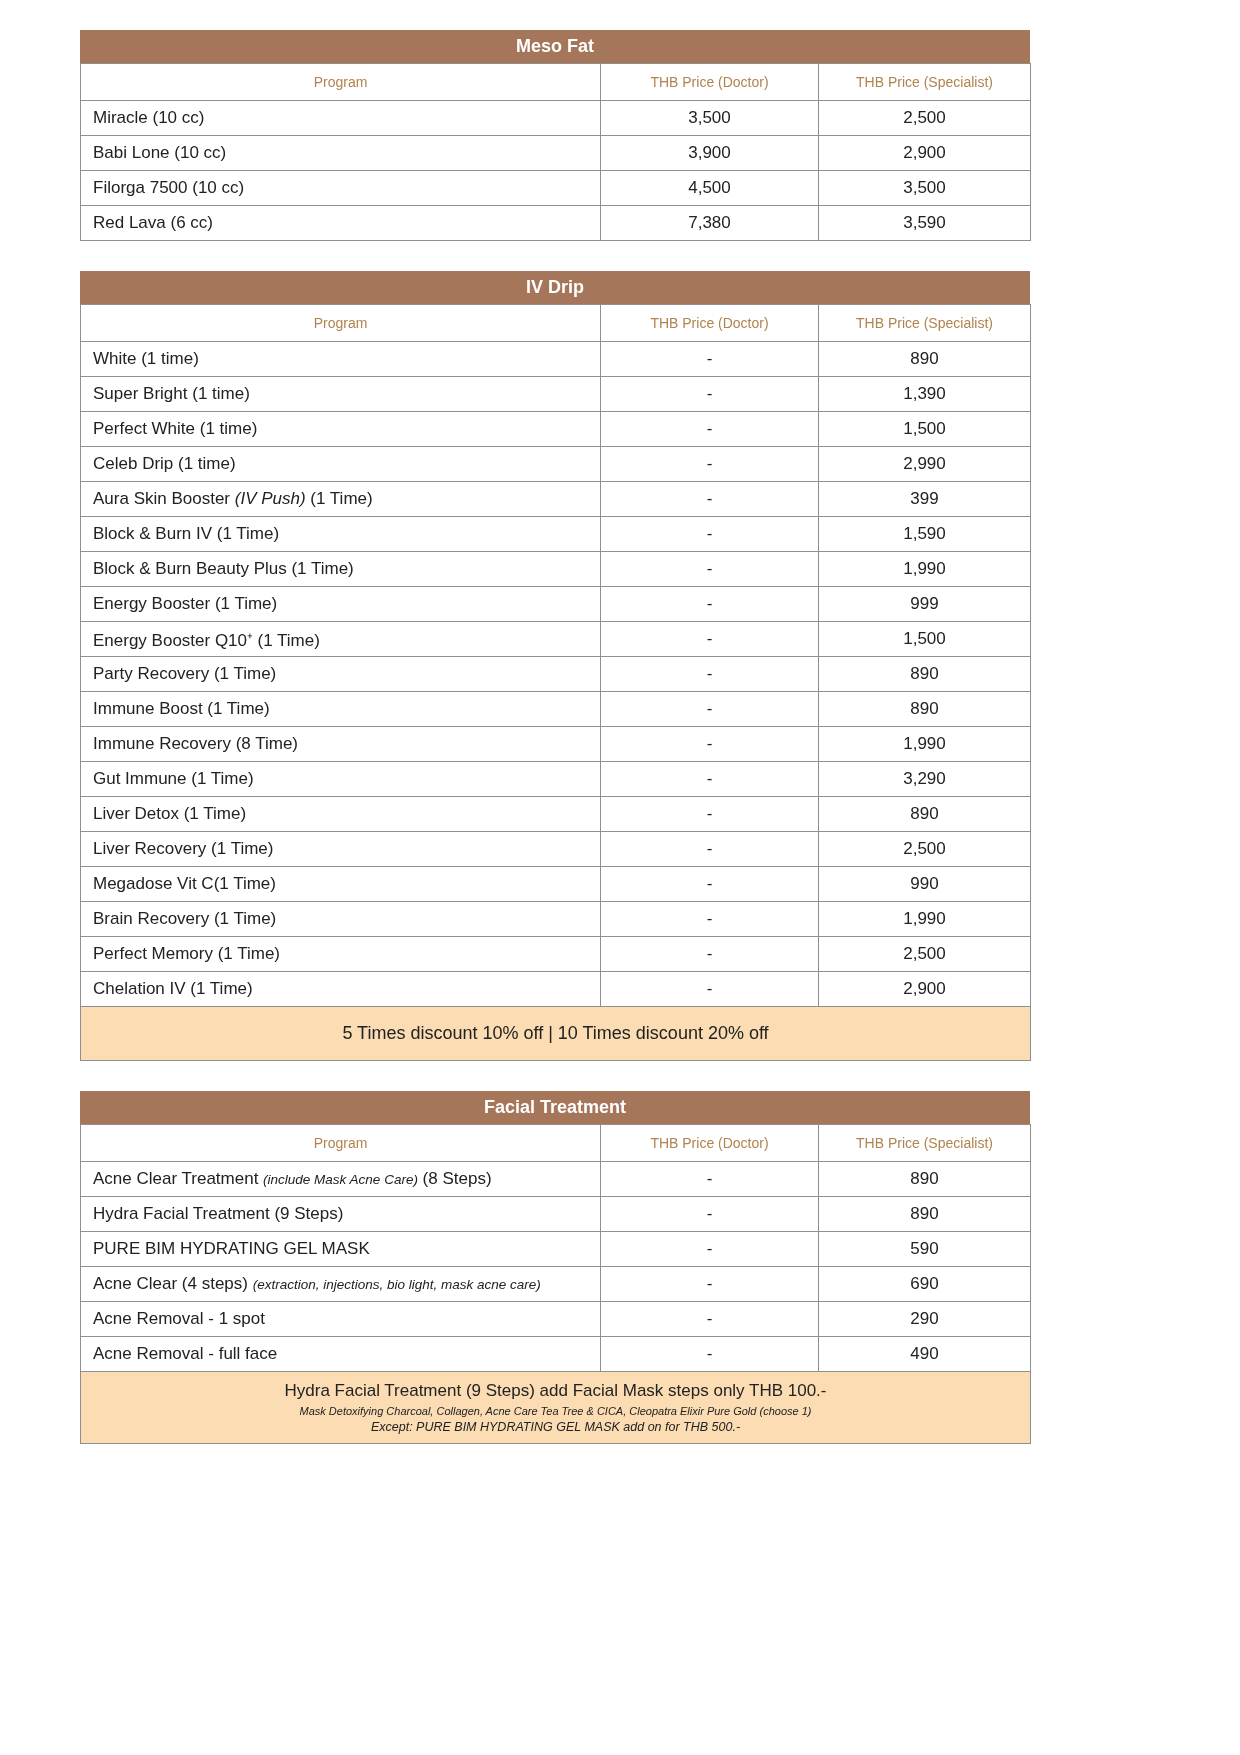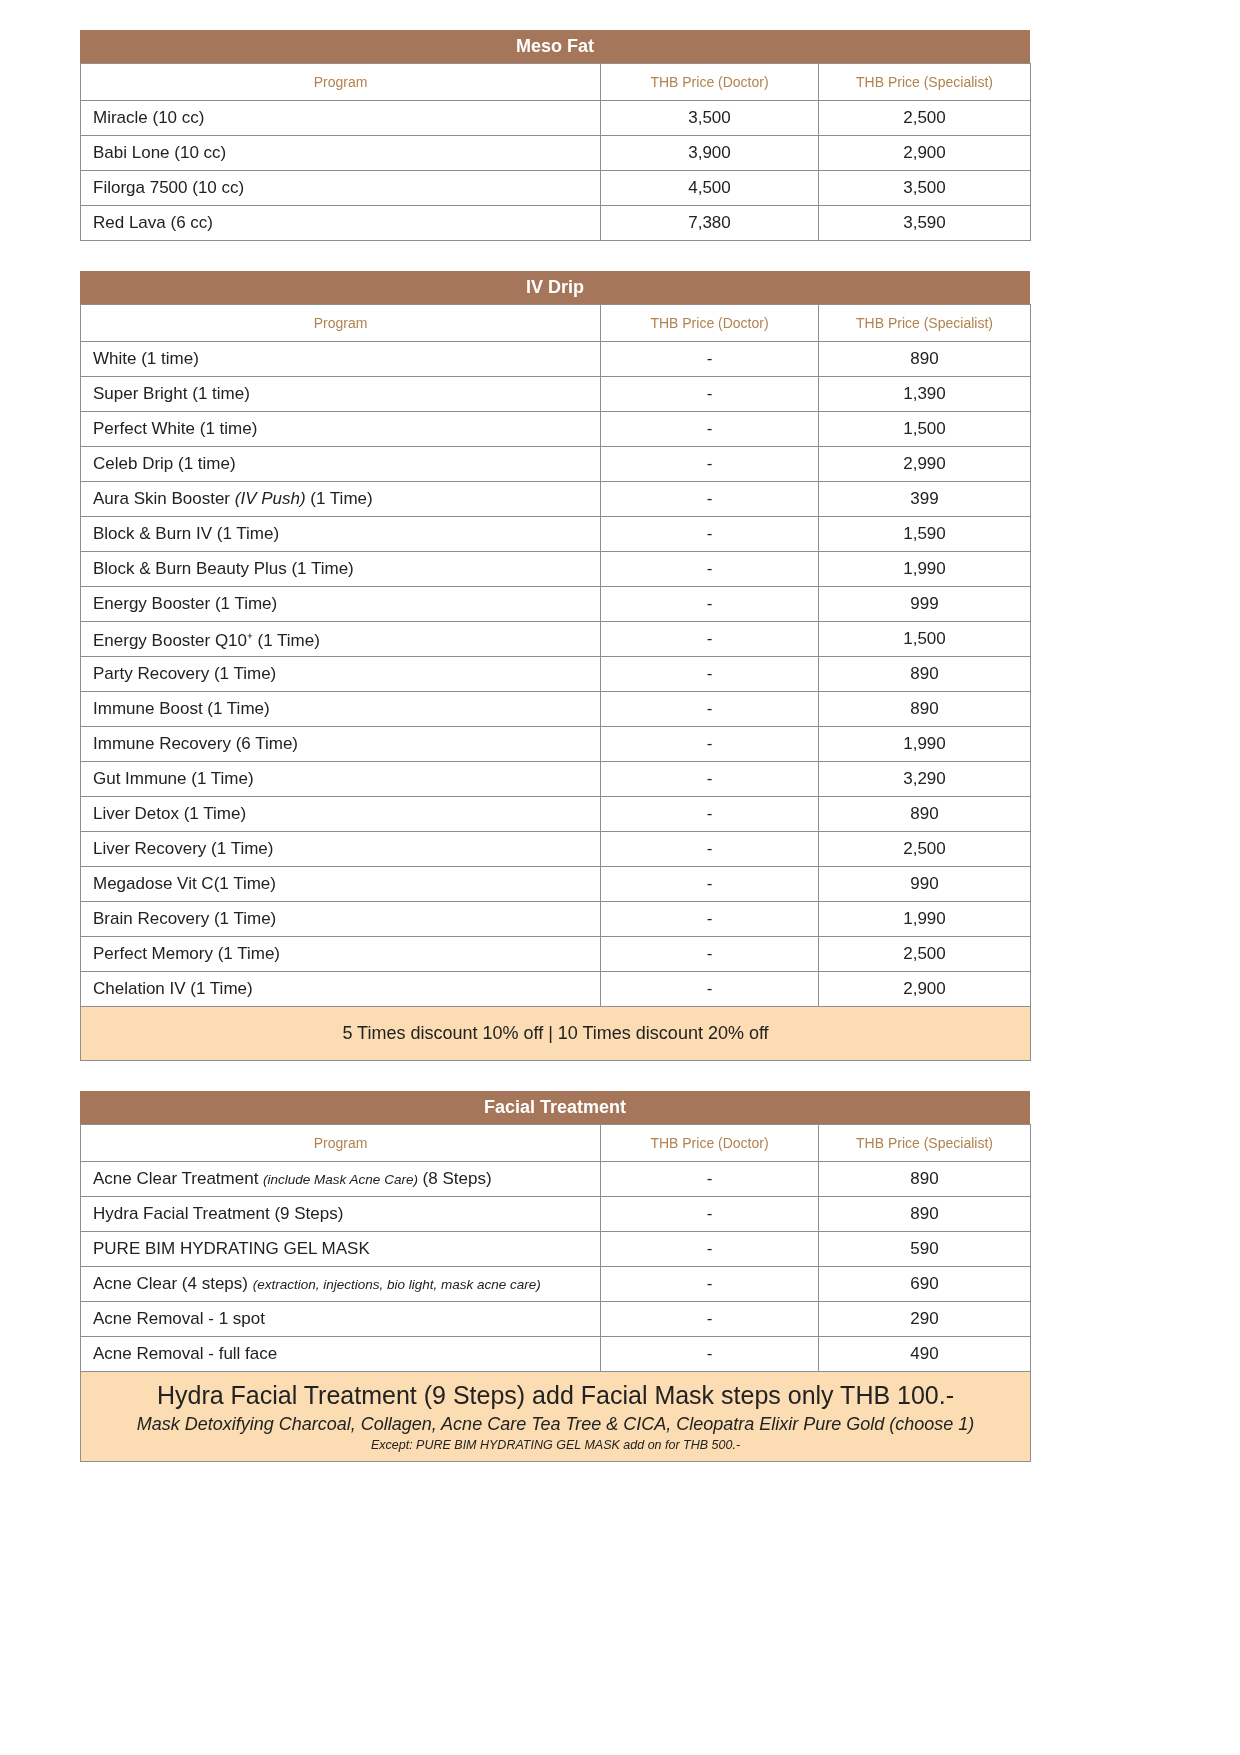--- a/index.html
+++ b/index.html
@@ -59,22 +59,22 @@
   }
   .em  { font-style: italic; }
   .ems { font-style: italic; font-size: 13.5px; }
   tr.note-row td {
     background: var(--note_bg, #fbdcb3);
     text-align: center;
     font-size: 18px;
     height: 36px;
     padding: 16px 8px;
   }
-  tr.note-row td .nl1 { font-size: 25px; margin-bottom: 4px; }
-  tr.note-row td .nl2 { font-style: italic; font-size: 18px; margin-bottom: 3px; }
+  tr.note-row td .nl1 { font-size: 17px; margin-bottom: 4px; }
+  tr.note-row td .nl2 { font-style: italic; font-size: 11px; margin-bottom: 3px; }
   tr.note-row td .nl3 { font-style: italic; font-size: 12.5px; }
   tr.note-row.facial td { padding: 9px 8px; }
 </style>
 </head>
 <body>
 
 <div class="page">
 
   <section class="tbl-wrap">
     <div class="title-bar">Meso Fat</div>
@@ -196,21 +196,21 @@
     <td class="num">890</td>
   </tr>
 
   <tr class="price-row">
     <td class="program"><span>Immune Boost (1 Time)</span><span class="em"></span><span class="ems"></span><span></span></td>
     <td class="num">-</td>
     <td class="num">890</td>
   </tr>
 
   <tr class="price-row">
-    <td class="program"><span>Immune Recovery (6 Time)</span><span class="em"></span><span class="ems"></span><span></span></td>
+    <td class="program"><span>Immune Recovery (8 Time)</span><span class="em"></span><span class="ems"></span><span></span></td>
     <td class="num">-</td>
     <td class="num">1,990</td>
   </tr>
 
   <tr class="price-row">
     <td class="program"><span>Gut Immune (1 Time)</span><span class="em"></span><span class="ems"></span><span></span></td>
     <td class="num">-</td>
     <td class="num">3,290</td>
   </tr>
 

